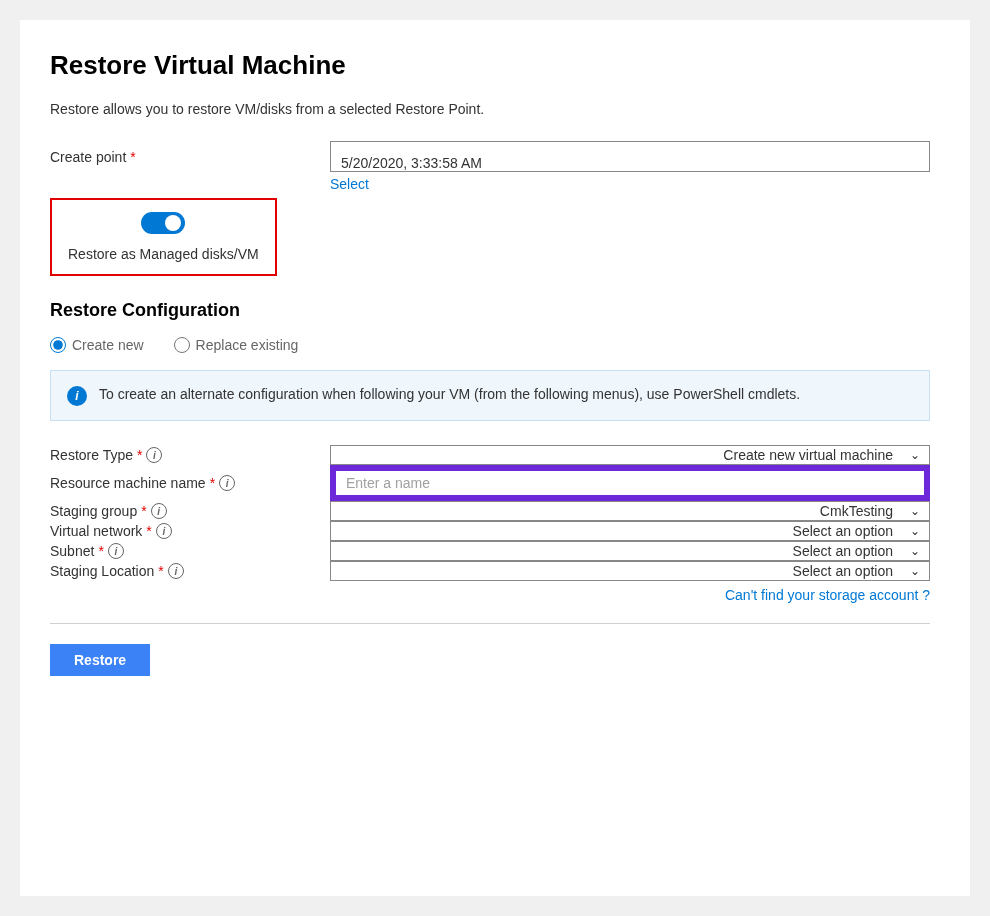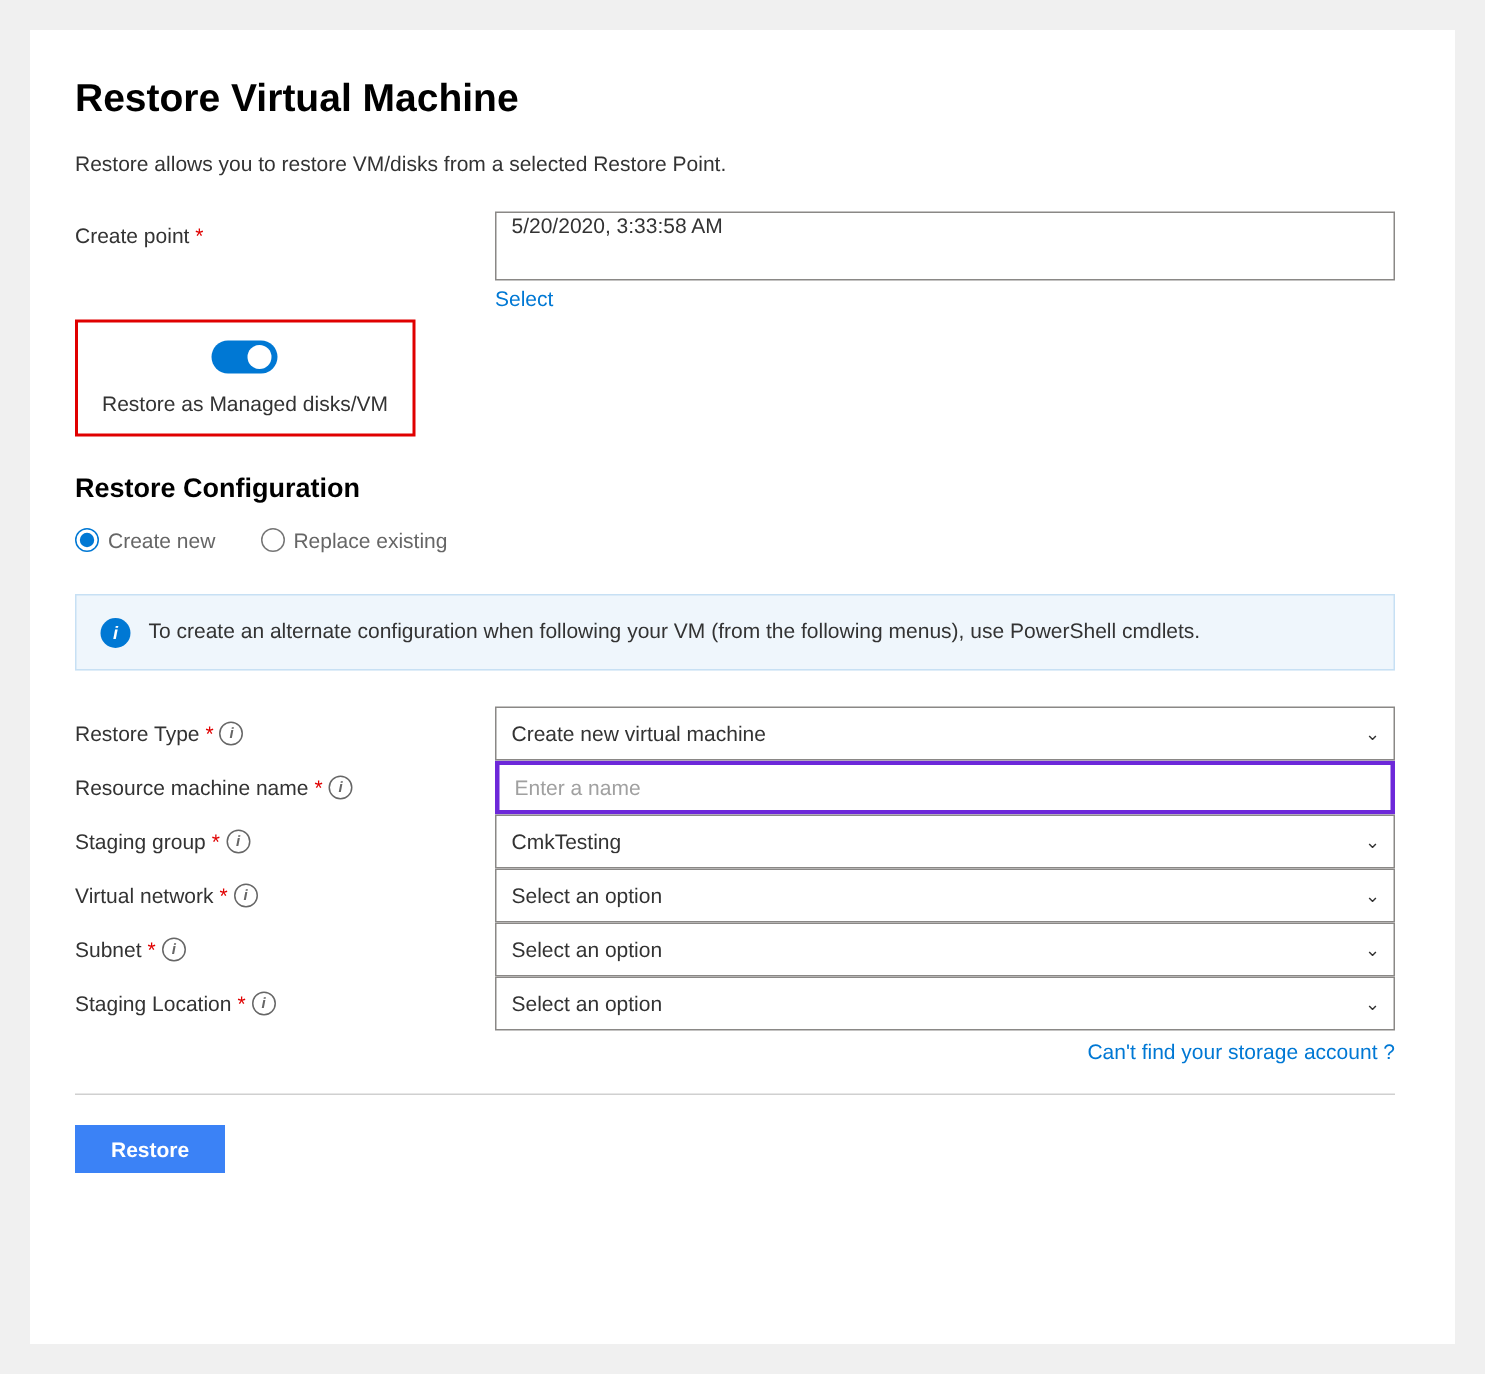--- a/index.html
+++ b/index.html
@@ -69,47 +69,48 @@
       font-size: 10px;
       color: #666;
       cursor: pointer;
       font-style: italic;
       font-weight: bold;
     }
 
     .form-input {
       flex: 1;
       height: 36px;
-      border: 3px solid #6d28d9;
+      border: 6px solid #6d28d9;
       padding: 0 10px;
       font-size: 14px;
       color: #333;
       outline: none;
     }
 
     .form-input::placeholder {
       color: #a0a0a0;
     }
 
     .select-wrapper {
       flex: 1;
       position: relative;
     }
 
     .form-select {
       width: 100%;
-      height: 36px;
+      height: 20px;
       border: 1px solid #8a8886;
       padding: 0 36px 0 10px;
       font-size: 14px;
       color: #333;
       appearance: none;
       background: #ffffff;
       cursor: pointer;
       outline: none;
+      text-align: right;
     }
 
     .select-chevron {
       position: absolute;
       right: 10px;
       top: 50%;
       transform: translateY(-50%);
       pointer-events: none;
       font-size: 12px;
       color: #333;
@@ -129,27 +130,27 @@
       flex-shrink: 0;
     }
 
     .restore-point-right {
       flex: 1;
       display: flex;
       flex-direction: column;
     }
 
     .restore-point-value {
-      height: 46px;
+      height: 31px;
       border: 1px solid #8a8886;
       padding: 0 10px;
       font-size: 14px;
       color: #333;
       display: flex;
-      align-items: flex-start;
+      align-items: flex-end;
       background: #fff;
     }
 
     .select-link {
       color: #0078d4;
       font-size: 14px;
       text-decoration: none;
       margin-top: 4px;
       cursor: pointer;
     }
@@ -200,21 +201,21 @@
     .section-title {
       font-size: 18px;
       font-weight: 600;
       color: #000;
       margin-bottom: 16px;
     }
 
     .radio-group {
       display: flex;
       gap: 30px;
-      margin-bottom: 28px;
+      margin-bottom: 17px;
     }
 
     .radio-option {
       display: flex;
       align-items: center;
       gap: 6px;
       cursor: pointer;
     }
 
     .radio-input {

